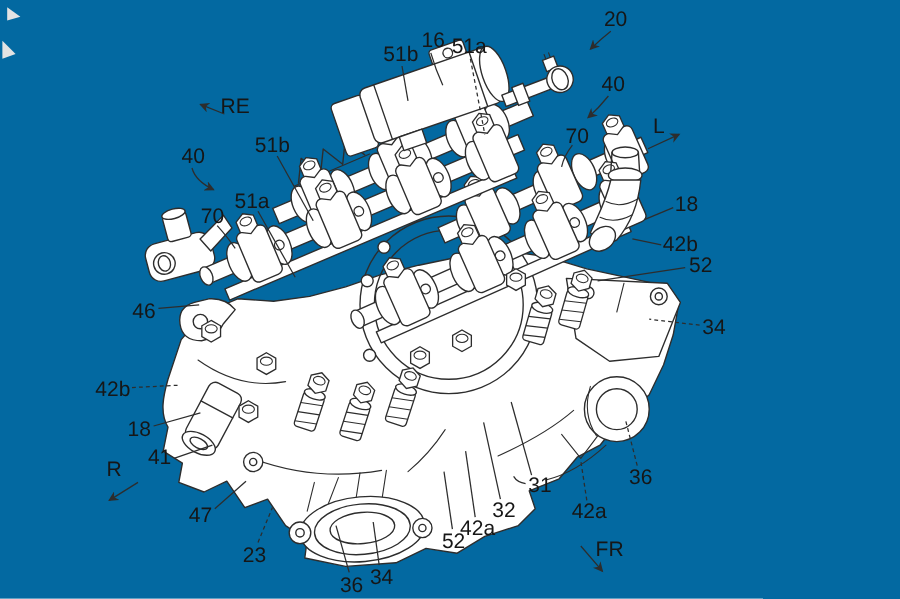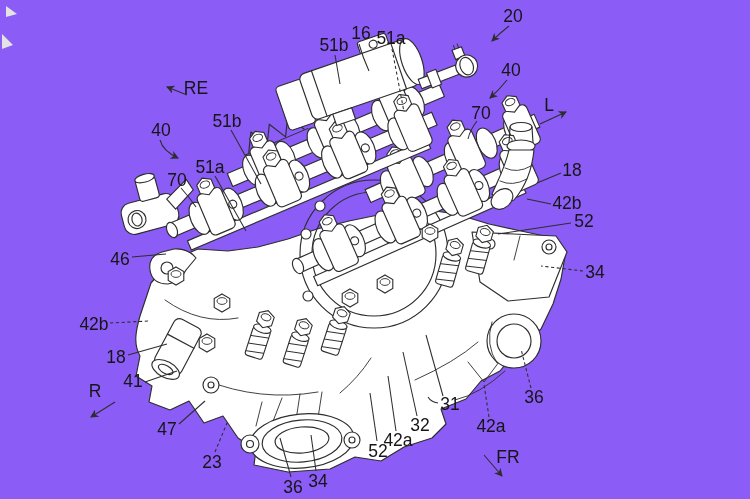--- a/index.html
+++ b/index.html
@@ -1,16 +1,16 @@
 <!DOCTYPE html>
 <html><head>
 <meta charset="utf-8">
 <style>
   html,body{margin:0;padding:0;background:#ffffff;}
-  .stage{position:relative;width:750px;height:499px;background:#8b5cf6;overflow:hidden;
+  .stage{position:relative;width:750px;height:499px;background:#0369a1;overflow:hidden;
          font-family:"Liberation Sans",sans-serif;}
   svg{position:absolute;left:0;top:0;}
   .ink   {stroke:#2d2d2d;fill:none;stroke-width:1.15;stroke-linecap:round;stroke-linejoin:round;}
   .inkf  {stroke:#2d2d2d;fill:#ffffff;stroke-width:1.15;stroke-linecap:round;stroke-linejoin:round;}
   .thin  {stroke-width:0.9;}
   .lead  {stroke:#2d2d2d;fill:none;stroke-width:1.05;}
   .dash  {stroke-dasharray:3.2 2.6;}
   .lbl   {font-family:"Liberation Sans",sans-serif;font-size:17.5px;fill:#161616;text-anchor:middle;}
   .smudge{fill:#e3e3e3;stroke:none;}
 </style>

